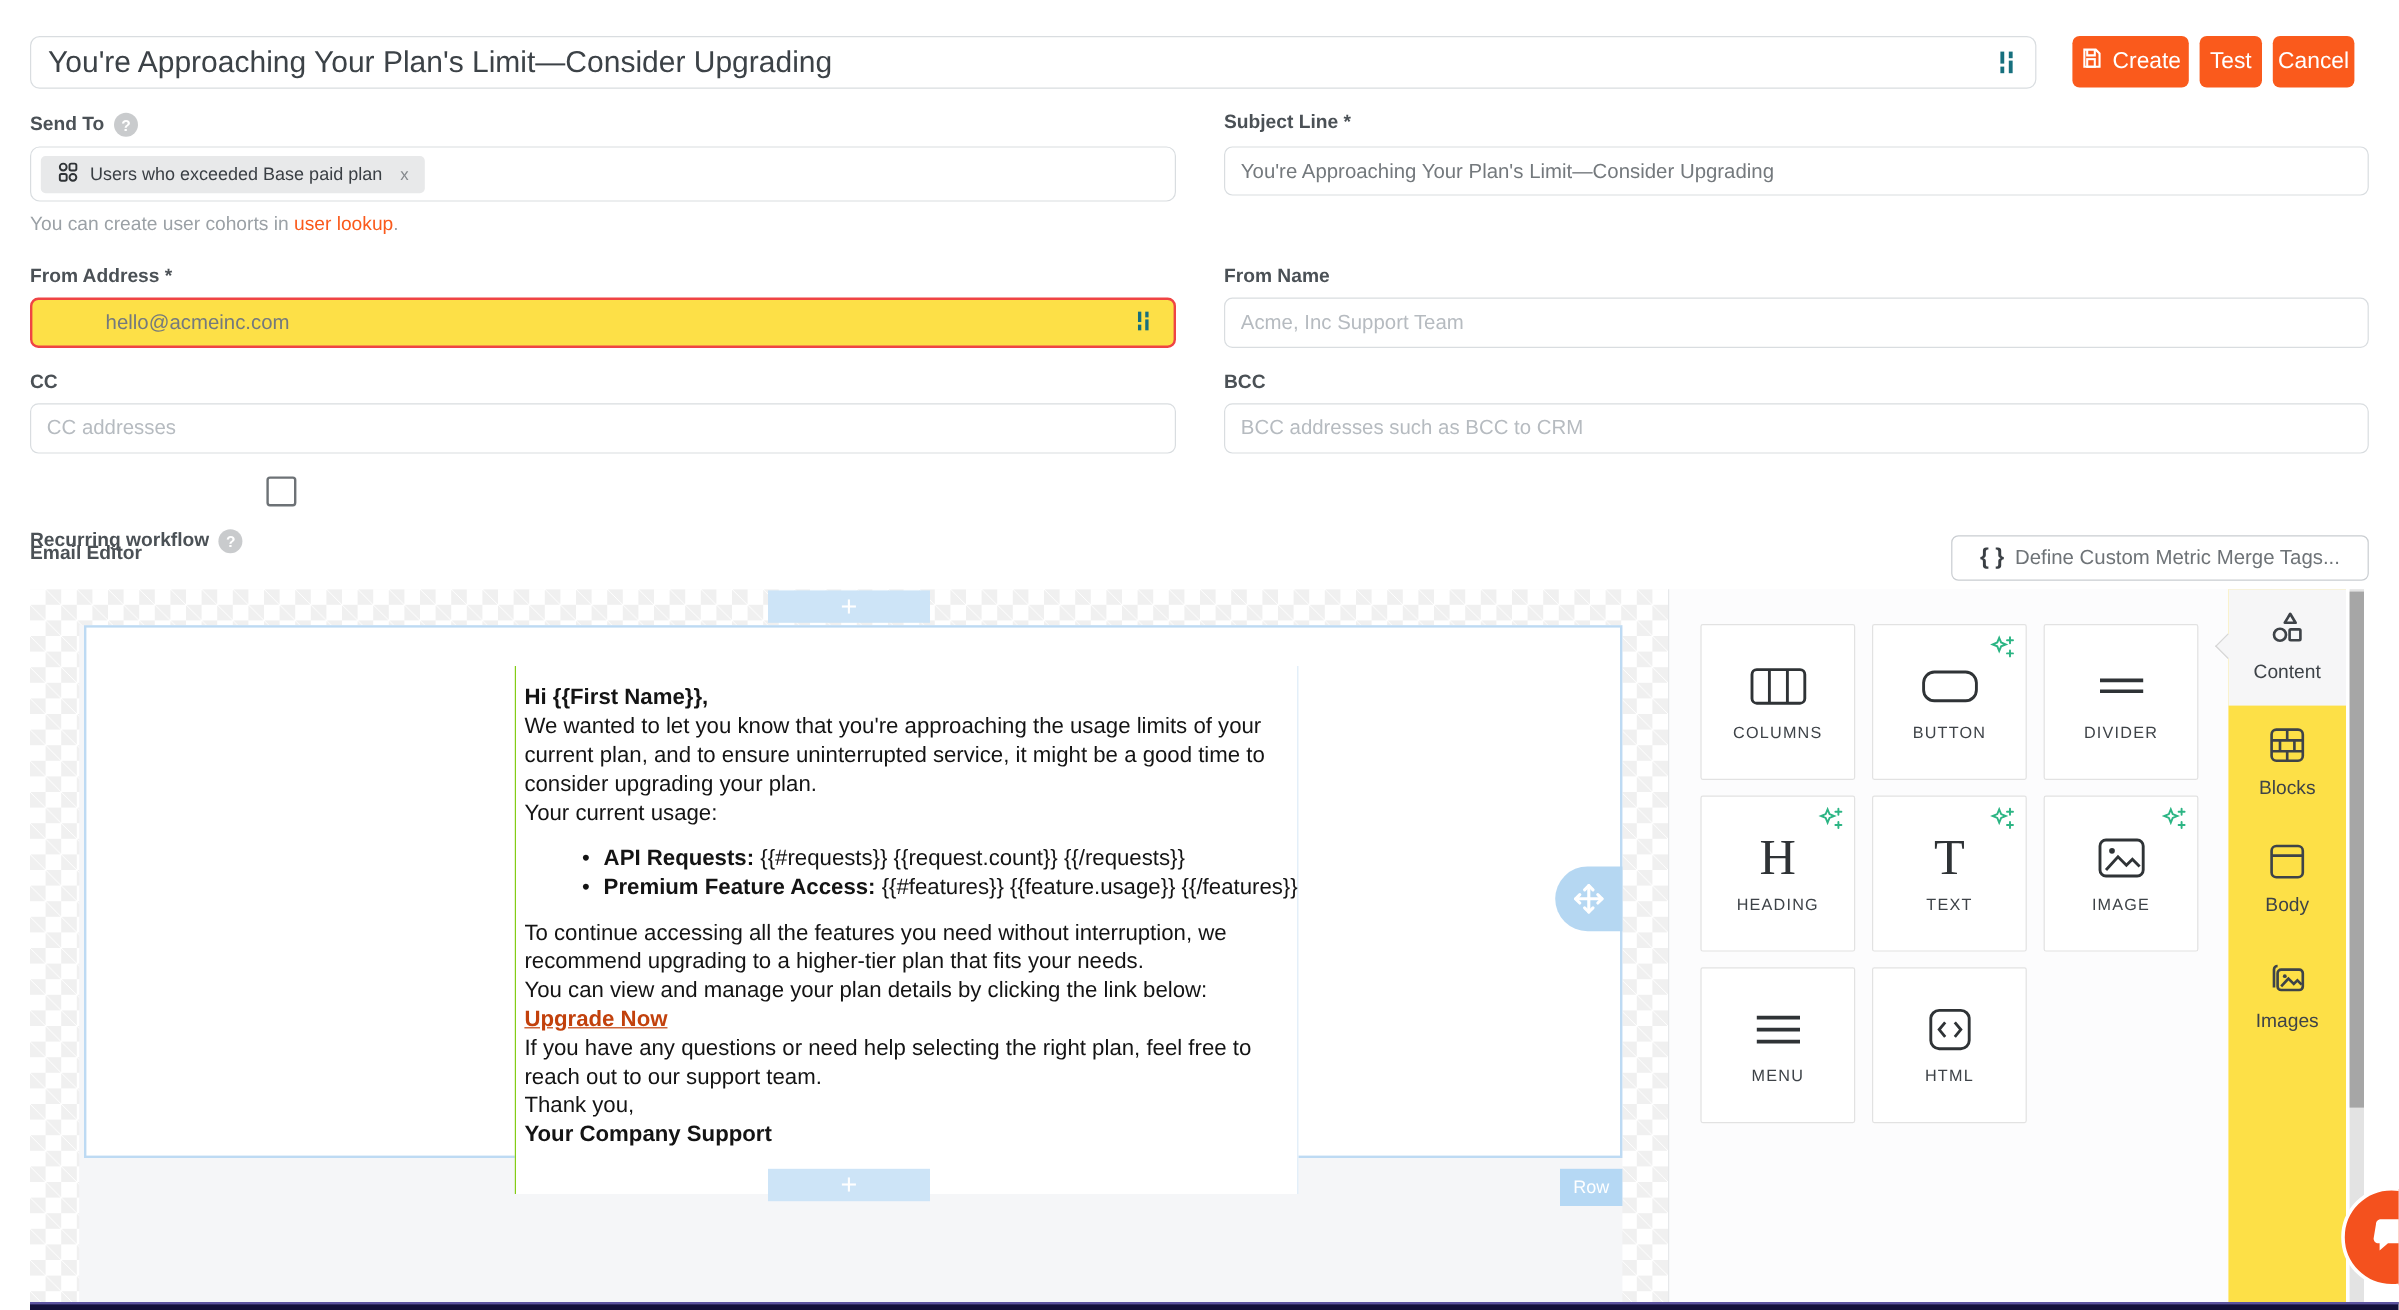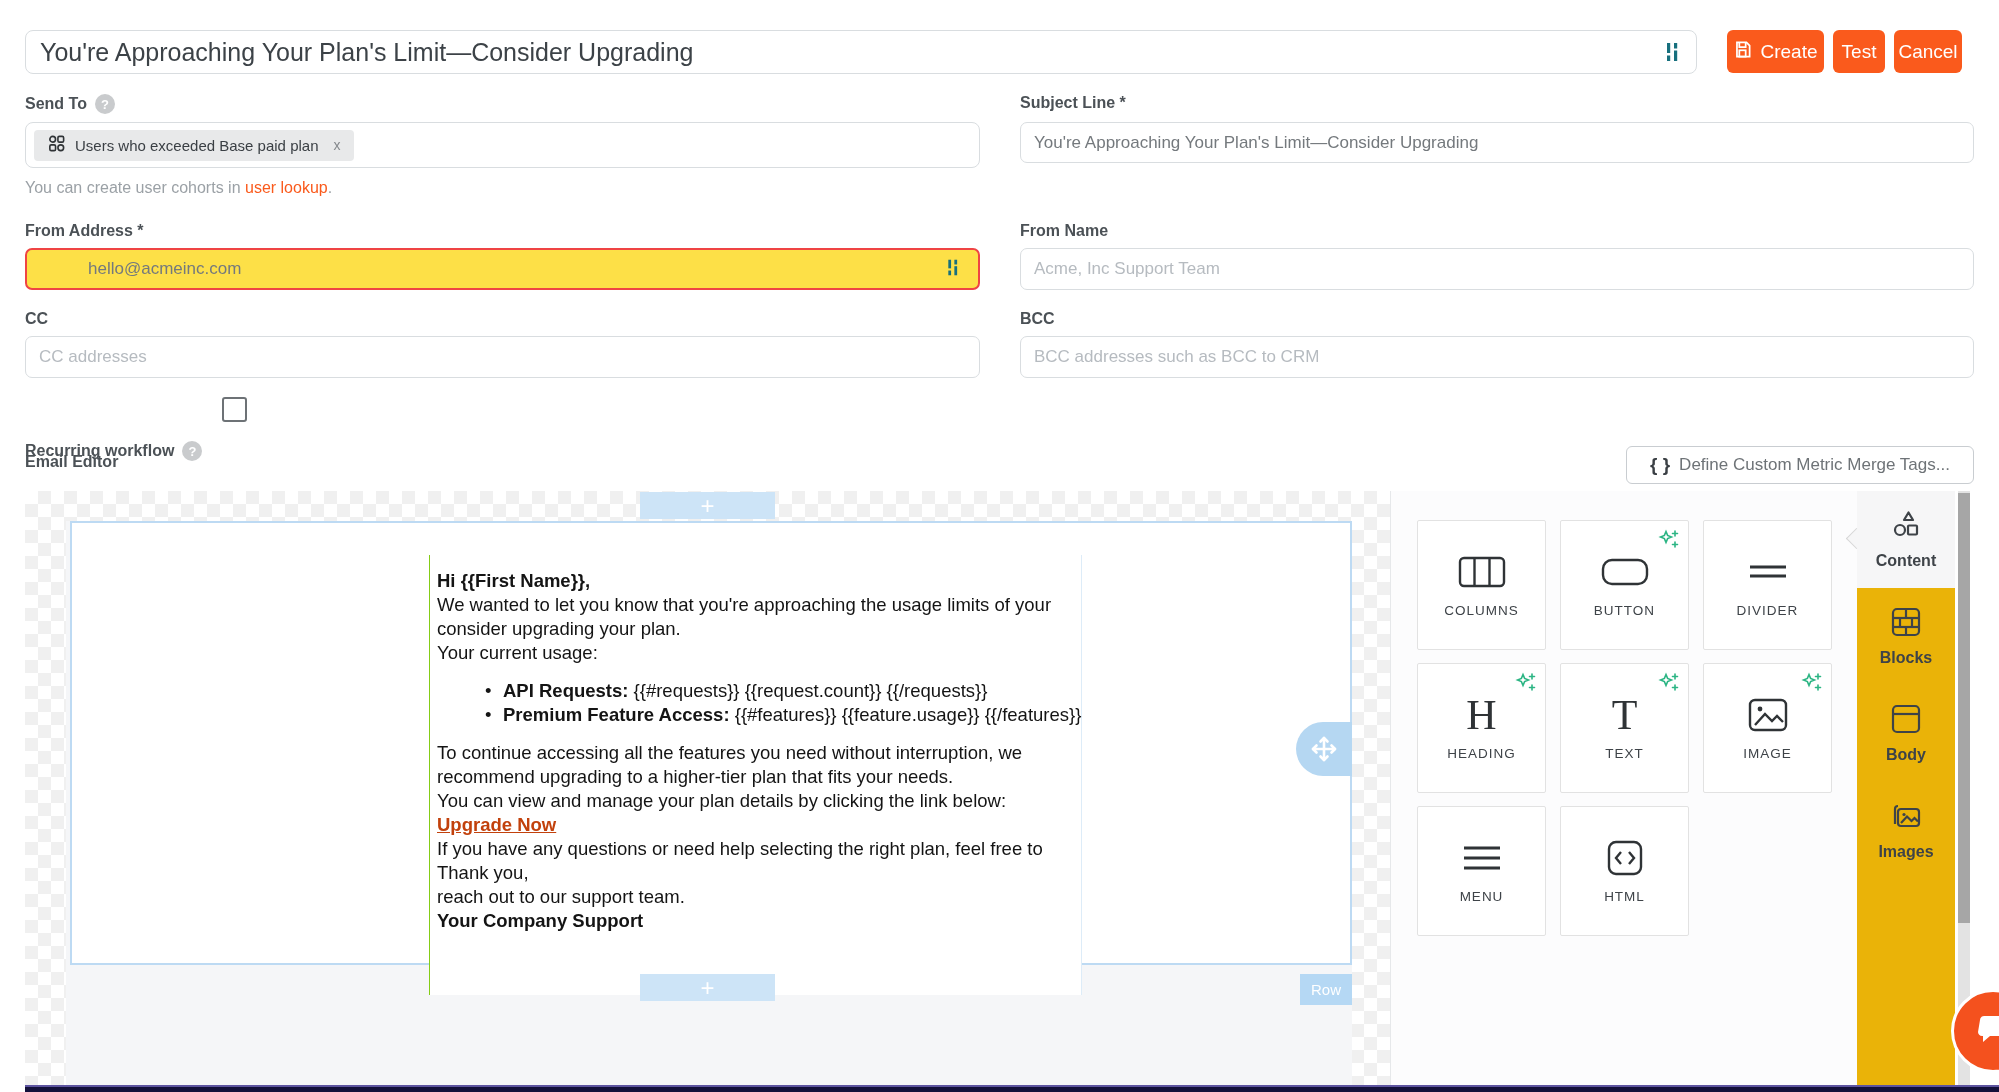--- a/index.html
+++ b/index.html
@@ -76,21 +76,21 @@
   .blocks-panel { position:absolute; left:1390px; top:491px; width:467px; height:594px;
     background:#fcfcfd; border-left:1px solid #e6e8ea; }
   .bcard { position:absolute; width:129px; height:130px; background:#fff; border:1px solid #e2e2e2;
     border-radius:2px; cursor:grab; display:flex; flex-direction:column; align-items:center; }
   .bcard .ic { margin-top:30px; height:42px; display:flex; align-items:center; justify-content:center; color:#2f3336; }
   .bcard .lbl { margin-top:10px; font-size:13.5px; letter-spacing:1px; color:#3e4348; font-weight:500; }
   .bcard .sparkle { position:absolute; top:7px; right:7px; }
   .serif-glyph { font-family:"Liberation Serif",serif; font-size:42px; line-height:40px; color:#2f3336; }
 
   
-  .tab-strip { position:absolute; left:1857px; top:491px; width:98px; height:594px; background:#eab308;font-weight:bold; }
+  .tab-strip { position:absolute; left:1857px; top:491px; width:98px; height:594px; background:#fde047; }
   .tab { position:absolute; left:0; width:98px; height:97px; display:flex; flex-direction:column;
     align-items:center; justify-content:center; gap:8px; cursor:pointer; color:#3e4348; }
   .tab .tlbl { font-size:16px; }
   .tab.selected { background:#f6f6f7; }
   .tab .notch { position:absolute; left:-8px; top:40px; width:15px; height:15px; background:#f6f6f7;
     transform:rotate(45deg); border-left:1px solid #d6d6d6; border-bottom:1px solid #d6d6d6; }
   .scroll-track { position:absolute; left:1958px; top:491px; width:12px; height:594px; background:#e3e3e3; }
   .scroll-thumb { position:absolute; left:1958px; top:493px; width:12px; height:430px; background:#a6a6a6; cursor:grab; }
 
   
@@ -207,33 +207,34 @@
   </div>
 
   <div class="canvas checker">
     <div class="canvas-gray"></div>
     <div class="addbar top">+</div>
     <div class="row-box">
       <div class="content-col">
         <div class="email-body" id="email-body">
             <div class="ln"><b>Hi {{First Name}},</b></div>
             <div class="ln"><span>We wanted to let you know that you're approaching the usage limits of your</span></div>
+            <div class="ln"><span>current plan, and to ensure uninterrupted service, it might be a good time to</span></div>
             <div class="ln"><span>consider upgrading your plan.</span></div>
             <div class="ln"><span>Your current usage:</span></div>
             <div class="sp"></div>
             <div class="ln bullet"><b>API Requests:</b><span> {{#requests}} {{request.count}} {{/requests}}</span></div>
             <div class="ln bullet"><b>Premium Feature Access:</b><span> {{#features}} {{feature.usage}} {{/features}}</span></div>
             <div class="sp"></div>
             <div class="ln"><span>To continue accessing all the features you need without interruption, we</span></div>
             <div class="ln"><span>recommend upgrading to a higher-tier plan that fits your needs.</span></div>
             <div class="ln"><span>You can view and manage your plan details by clicking the link below:</span></div>
             <div class="ln"><a>Upgrade Now</a></div>
             <div class="ln"><span>If you have any questions or need help selecting the right plan, feel free to</span></div>
+            <div class="ln"><span>reach out to our support team.</span></div>
             <div class="ln"><span>Thank you,</span></div>
-            <div class="ln"><span>reach out to our support team.</span></div>
             <div class="ln"><b>Your Company Support</b></div>
           </div>
       </div>
     </div>
     <div class="move-handle">
       <svg width="32" height="32" viewBox="0 0 32 32" fill="none" stroke="#fff" stroke-width="2.6" stroke-linecap="round" stroke-linejoin="round">
         <path d="M16 5v22M5 16h22"></path>
           <path d="M12.5 8.5 16 5l3.5 3.5M12.5 23.5 16 27l3.5-3.5M8.5 12.5 5 16l3.5 3.5M23.5 12.5 27 16l-3.5 3.5"></path>
       </svg>
     </div>

